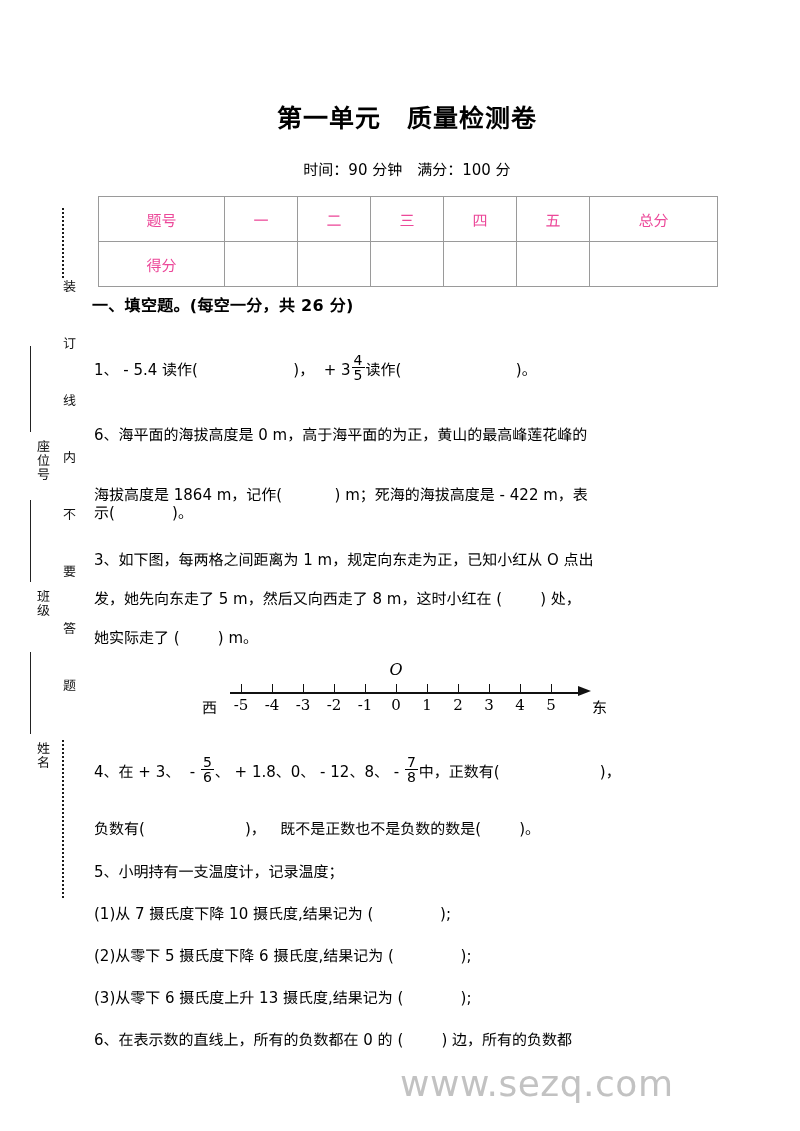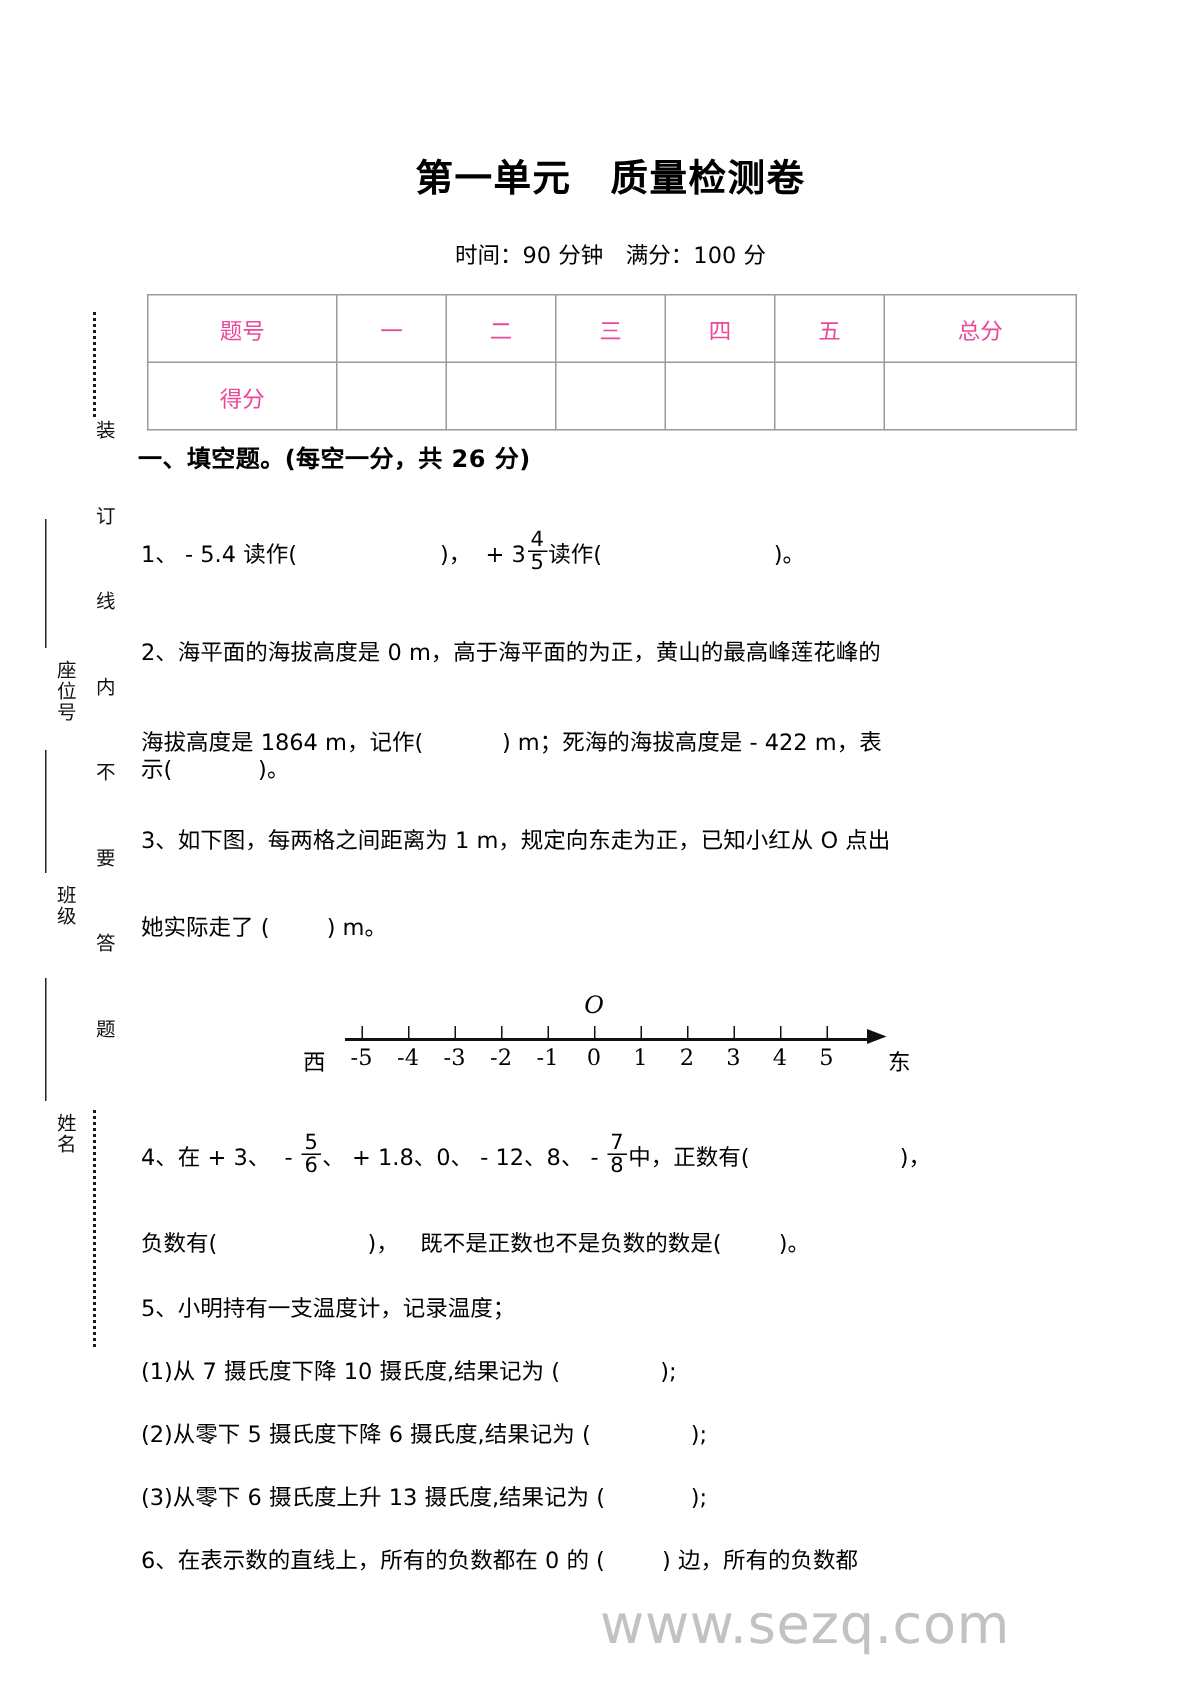--- a/index.html
+++ b/index.html
@@ -284,26 +284,27 @@
         <td class="col-num"></td>
         <td class="col-total"></td>
       </tr>
     </tbody>
   </table>
 
   <div class="section-head" style="top:292px;">一、填空题。(每空一分，共 26 分)</div>
 
   <div class="q-line" style="top:354px;"><span>1、 - 5.4 读作(                    )，  + 3</span><span class="frac"><span class="num">4</span><span class="den">5</span></span><span>读作(                        )。</span></div>
 
-  <div class="q-line" style="top:424px;">2、海平面的海拔高度是 0 m，高于海平面的为正，黄山的最高峰莲花峰的</div>
+  <div class="q-line" style="top:424px;">6、海平面的海拔高度是 0 m，高于海平面的为正，黄山的最高峰莲花峰的</div>
   <div class="q-line" style="top:455px;margin-top:29px;">海拔高度是 1864 m，记作(           ) m；死海的海拔高度是 - 422 m，表</div>
   <div class="q-line" style="top:502px;">示(            )。</div>
 
   <div class="q-line" style="top:549px;">3、如下图，每两格之间距离为 1 m，规定向东走为正，已知小红从 O 点出</div>
-  <div class="q-line" style="top:607px;">她实际走了 (        ) m。</div>
+  <div class="q-line" style="top:588px;">发，她先向东走了 5 m，然后又向西走了 8 m，这时小红在 (        ) 处，</div>
+  <div class="q-line" style="top:627px;">她实际走了 (        ) m。</div>
 
   <div class="numline">
     <div class="nl-origin">O</div>
     <div class="nl-axis"></div>
     <div class="nl-arrow"></div>
     <div class="nl-west">西</div>
     <div class="nl-east">东</div>
 
     <div class="nl-tick" style="left:31px;"></div>
     <div class="nl-tick" style="left:62px;"></div>

